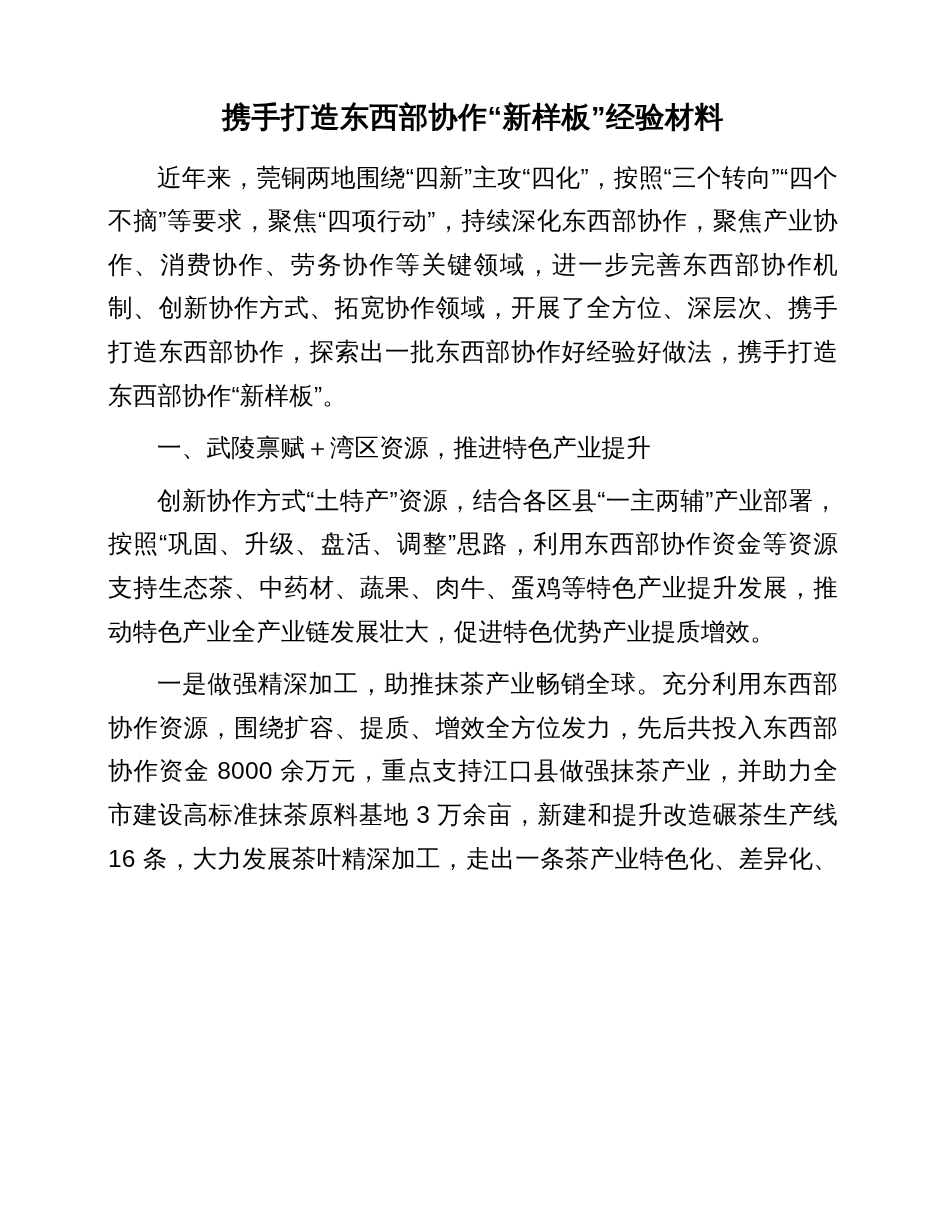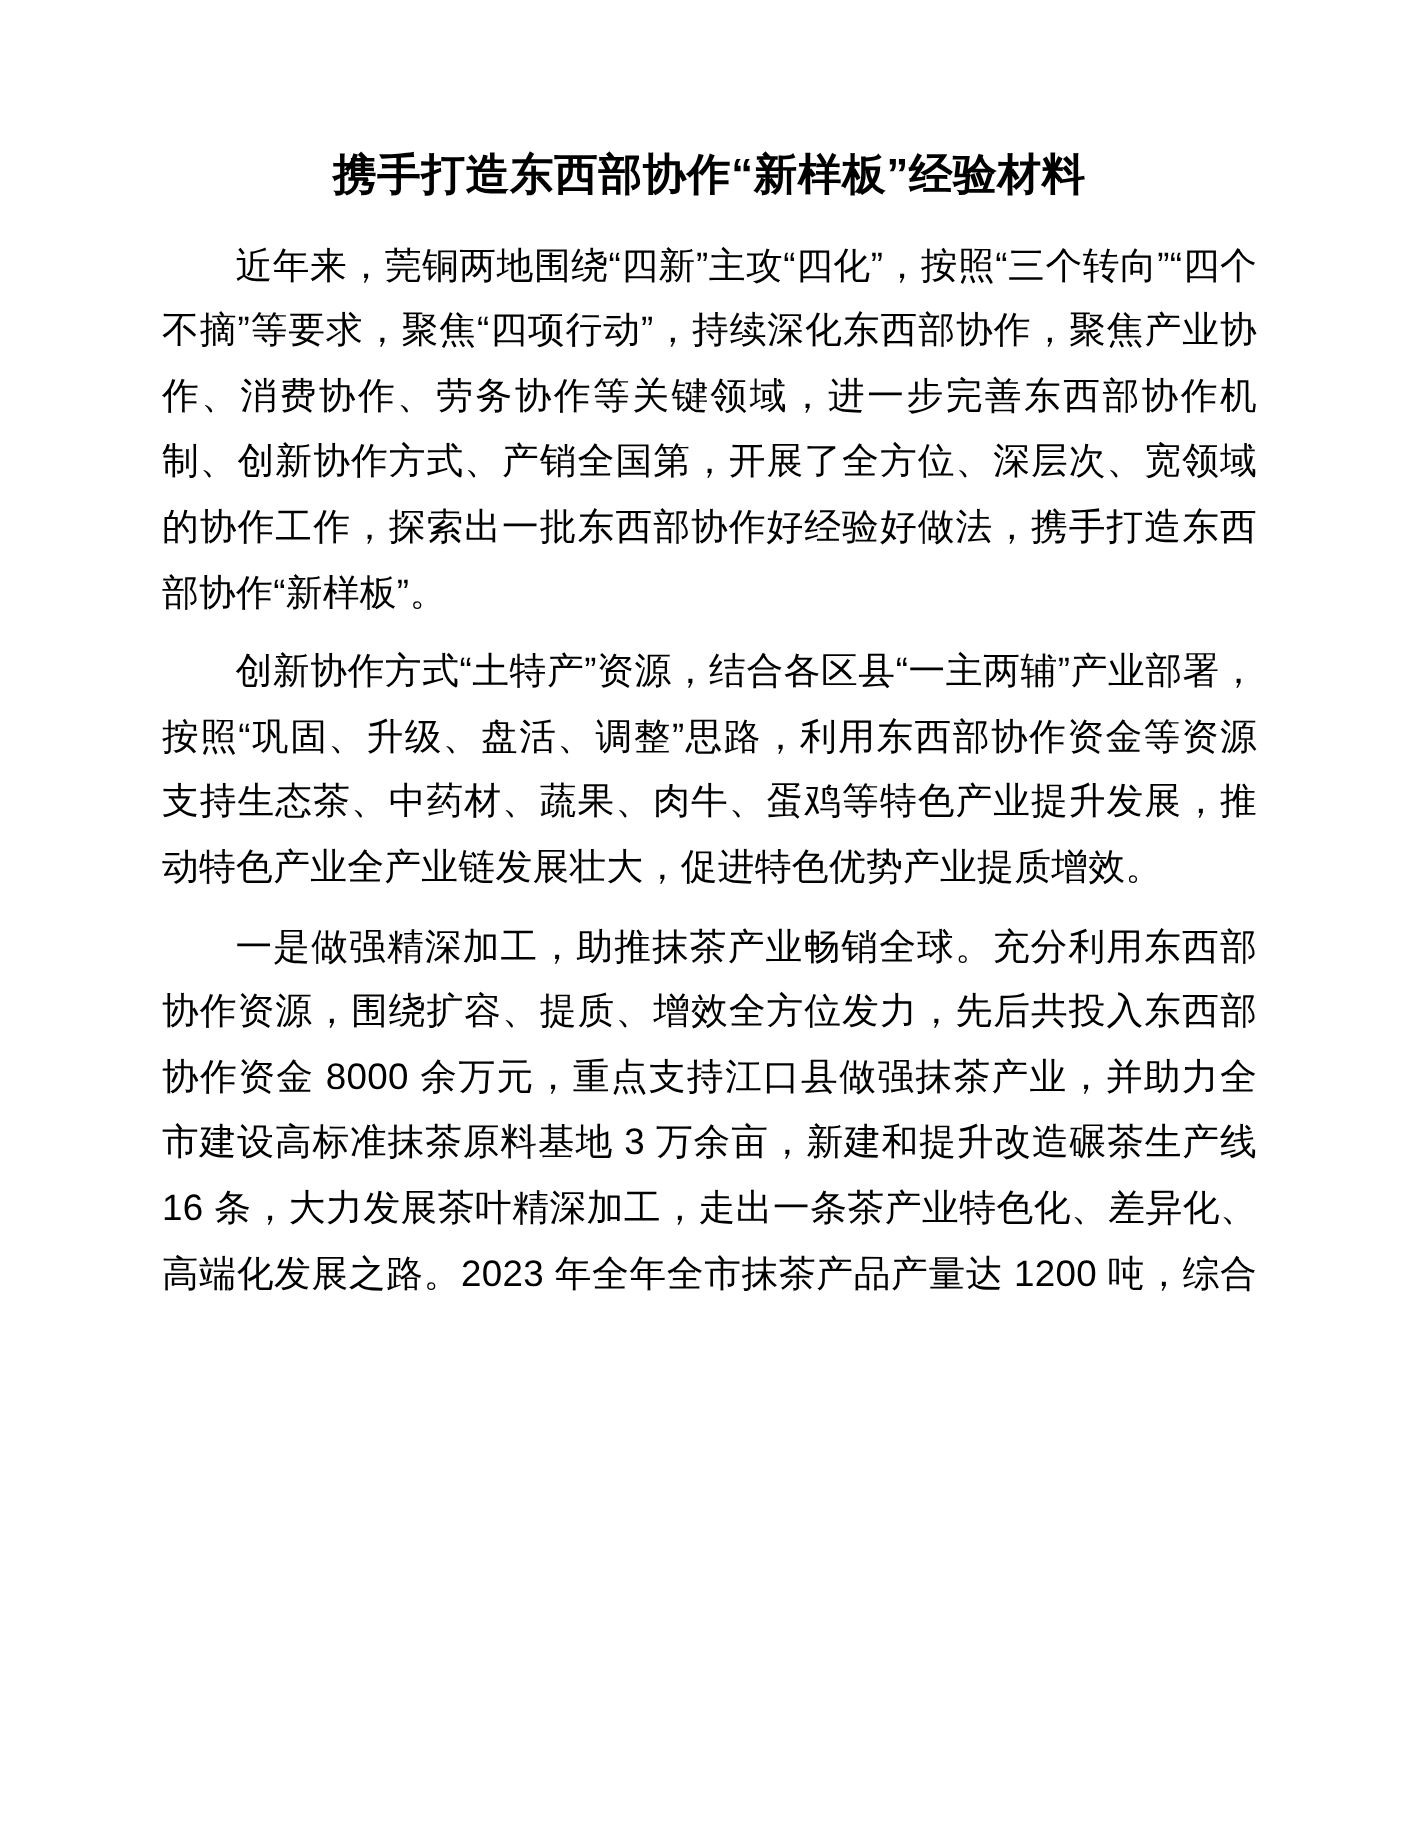--- a/index.html
+++ b/index.html
@@ -47,20 +47,21 @@
     letter-spacing: 0.2px;
   }
 </style>
 </head>
 <body>
 
 <div class="page">
   <div class="content">
     <h1 class="doc-title">携手打造东西部协作“新样板”经验材料</h1>
 
-    <p class="body-par">近年来，莞铜两地围绕“四新”主攻“四化”，按照“三个转向”“四个不摘”等要求，聚焦“四项行动”，持续深化东西部协作，聚焦产业协作、消费协作、劳务协作等关键领域，进一步完善东西部协作机制、创新协作方式、产销全国第，开展了全方位、深层次、宽领域的协作工作，探索出一批东西部协作好经验好做法，携手打造东西部协作“新样板”。</p>
+    <p class="body-par">近年来，莞铜两地围绕“四新”主攻“四化”，按照“三个转向”“四个不摘”等要求，聚焦“四项行动”，持续深化东西部协作，聚焦产业协作、消费协作、劳务协作等关键领域，进一步完善东西部协作机制、创新协作方式、拓宽协作领域，开展了全方位、深层次、携手打造东西部协作，探索出一批东西部协作好经验好做法，携手打造东西部协作“新样板”。</p>
 
+    <p class="section-head">一、武陵禀赋＋湾区资源，推进特色产业提升</p>
 
     <p class="body-par">创新协作方式“土特产”资源，结合各区县“一主两辅”产业部署，按照“巩固、升级、盘活、调整”思路，利用东西部协作资金等资源支持生态茶、中药材、蔬果、肉牛、蛋鸡等特色产业提升发展，推动特色产业全产业链发展壮大，促进特色优势产业提质增效。</p>
 
     <p class="body-par">一是做强精深加工，助推抹茶产业畅销全球。充分利用东西部协作资源，围绕扩容、提质、增效全方位发力，先后共投入东西部协作资金 8000 余万元，重点支持江口县做强抹茶产业，并助力全市建设高标准抹茶原料基地 3 万余亩，新建和提升改造碾茶生产线 16 条，大力发展茶叶精深加工，走出一条茶产业特色化、差异化、高端化发展之路。2023 年全年全市抹茶产品产量达 1200 吨，综合产值超 3.5 亿元，产销全国第</p>
   </div>
 </div>
 
 </body></html>

